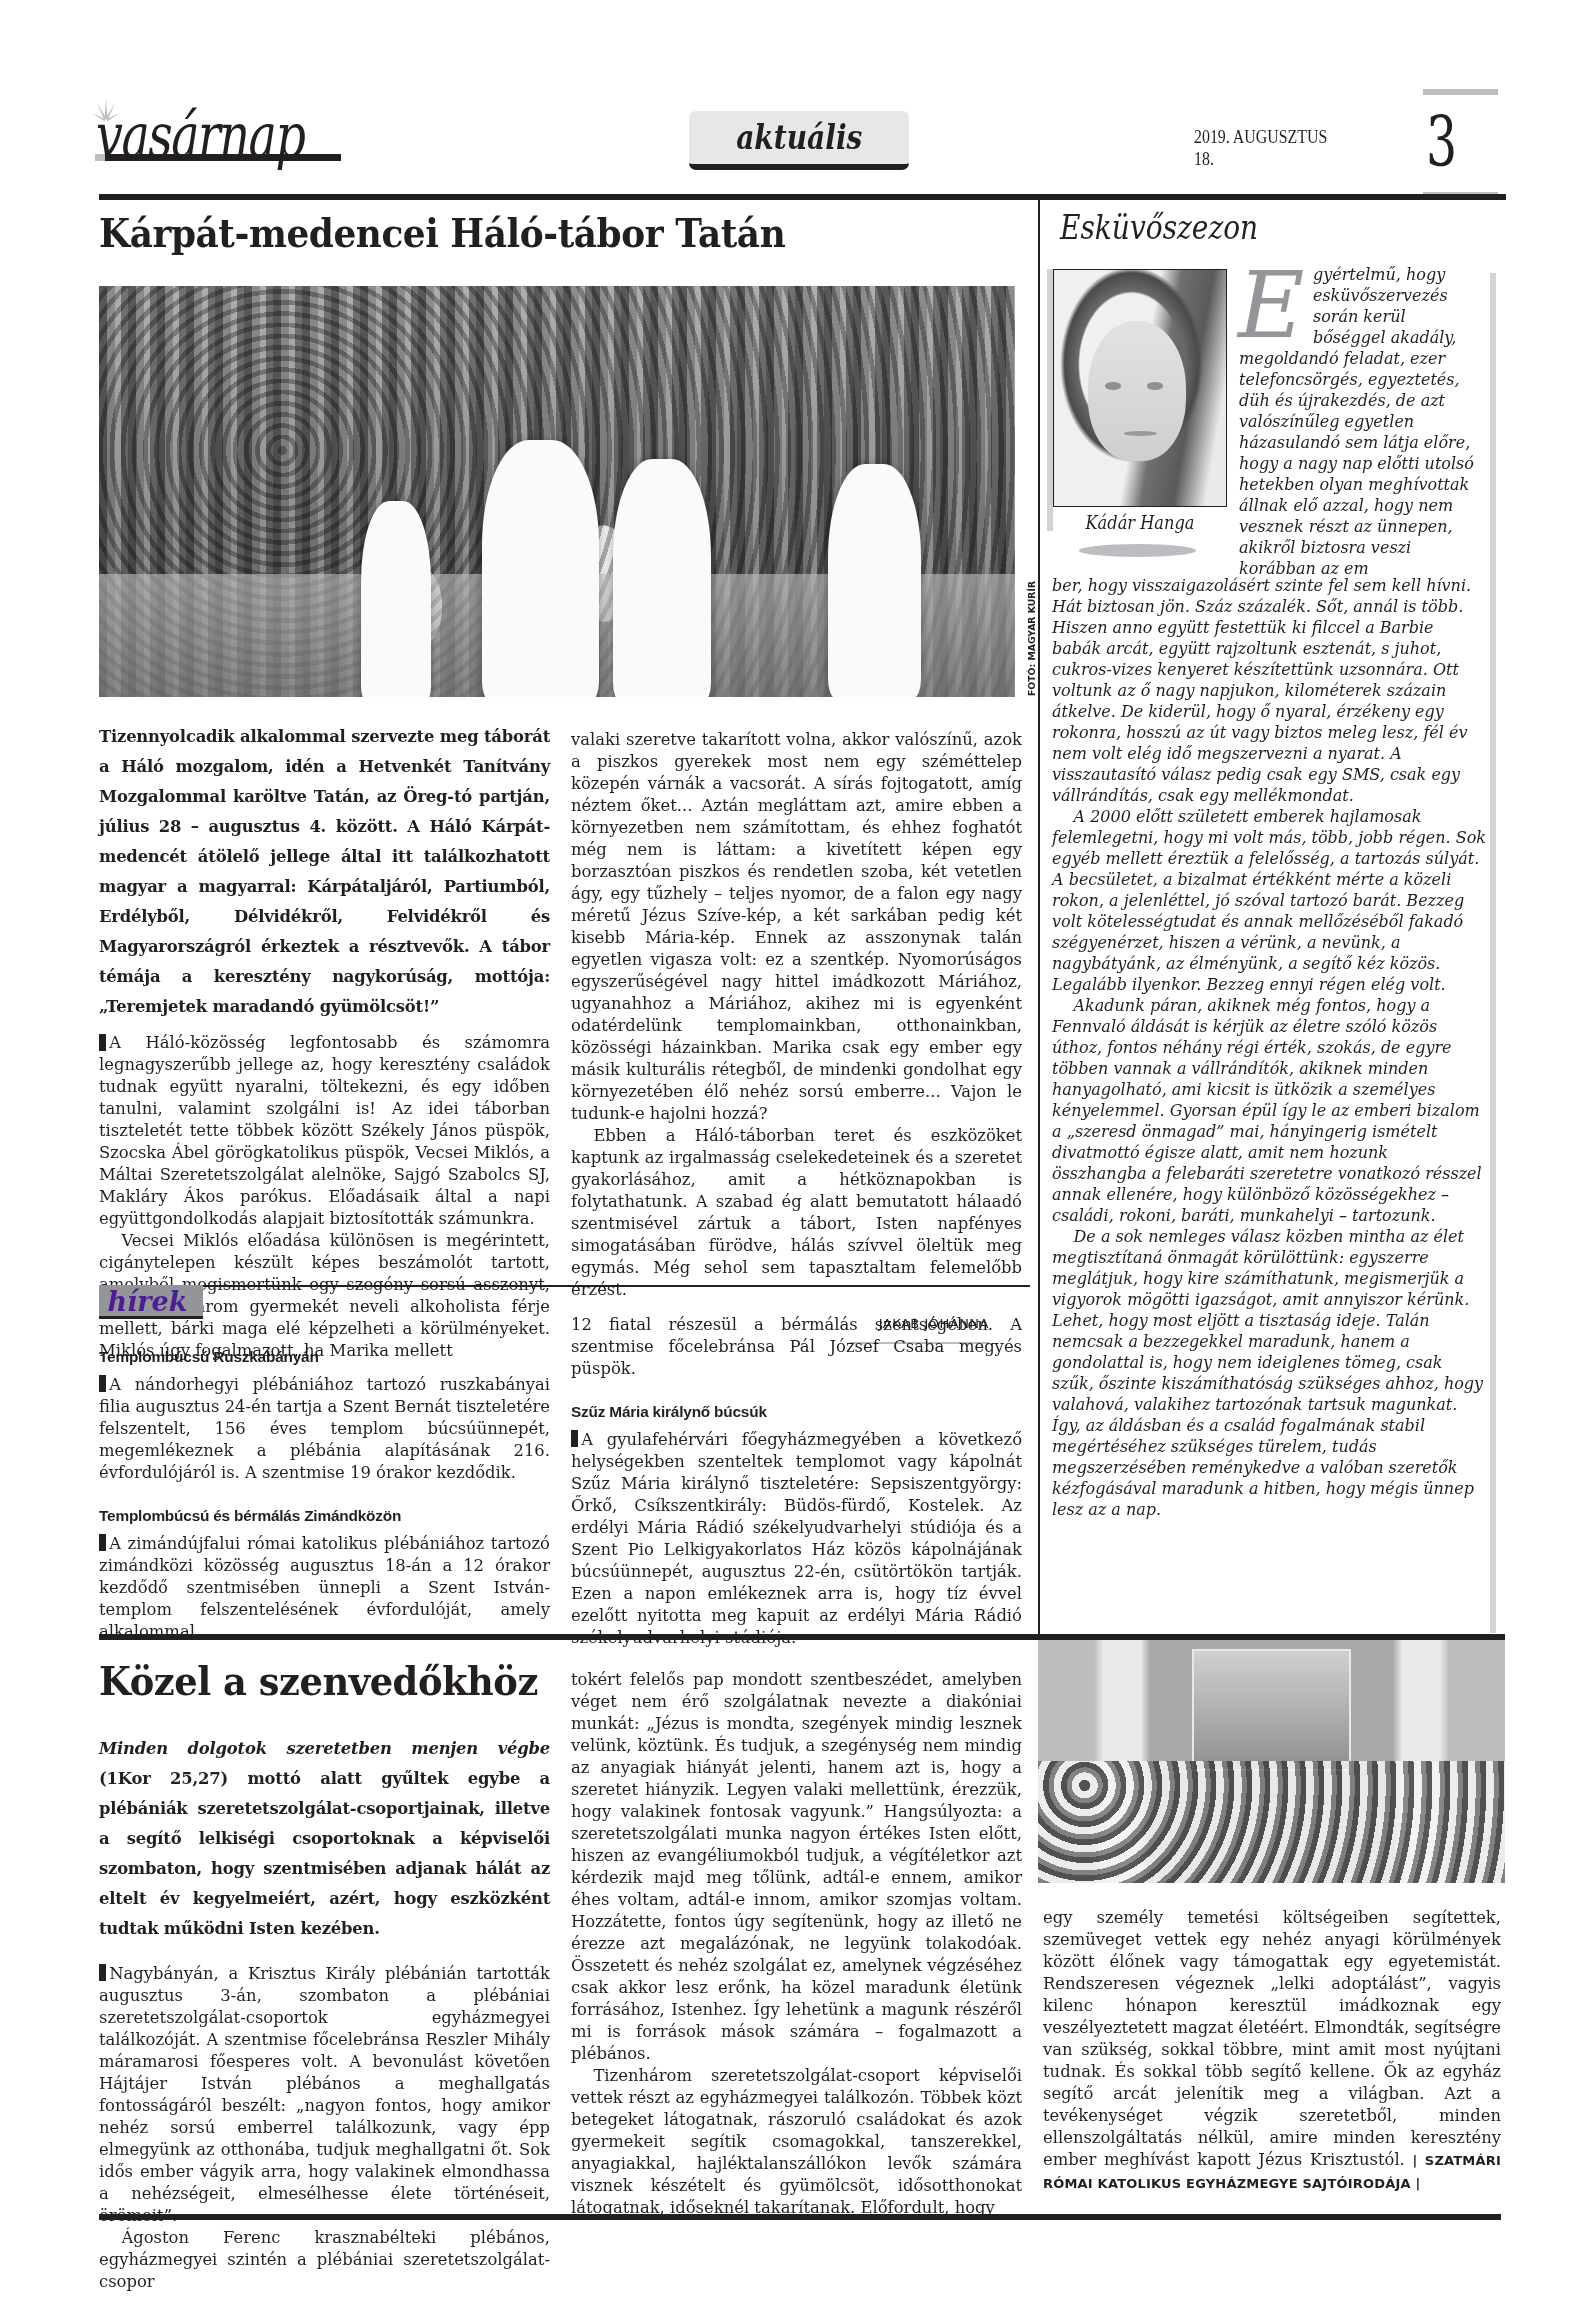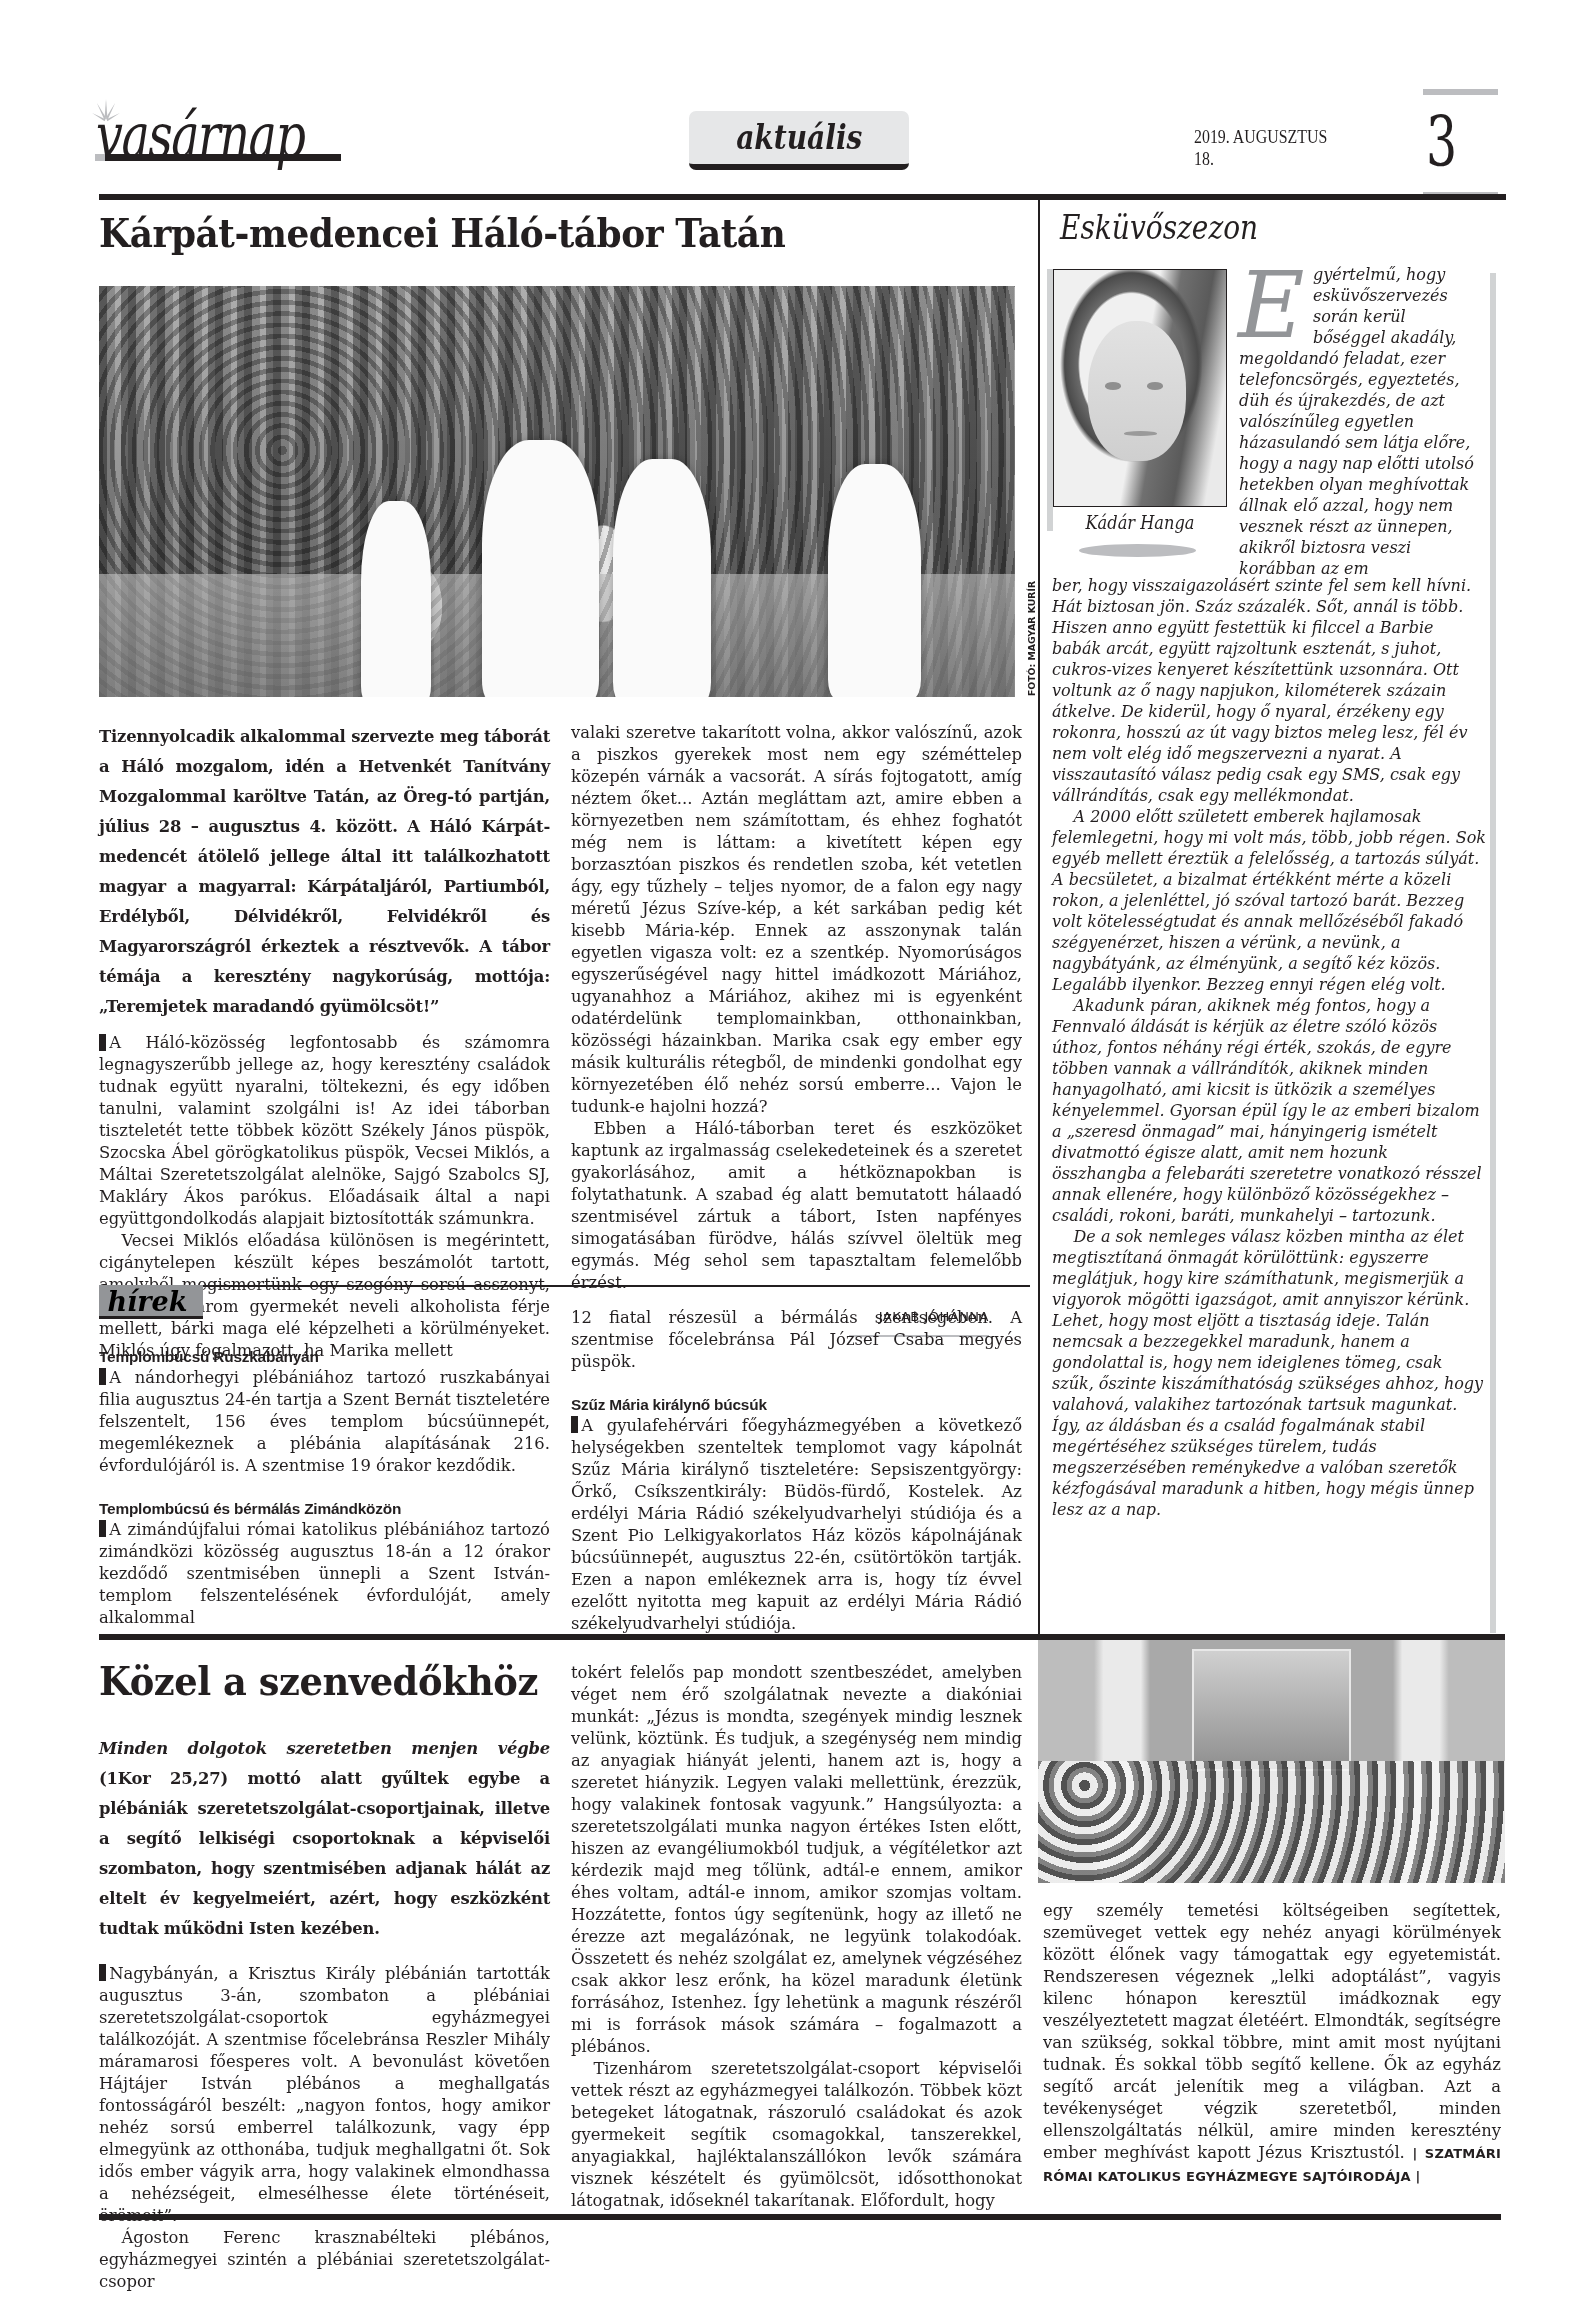--- a/index.html
+++ b/index.html
@@ -33,29 +33,29 @@
     background-blend-mode: normal, normal, normal, multiply, normal; filter: grayscale(1) contrast(1.05); }
   .photo-main .crowd { position: absolute; inset: 0; background:
       repeating-radial-gradient(circle at 20% 40%, rgba(40,40,40,.35) 0 4.7px, rgba(230,230,230,.25) 4.7px 11.2px); mix-blend-mode: multiply; }
   .photo-main .floor { position: absolute; left: 0; right: 0; bottom: 0; height: 30%; background: linear-gradient(#bdbdbd, #8e8e8e); opacity: .6; }
   .photo-main .figure { position: absolute; background: #f4f4f4; border-radius: 40% 40% 8% 8%; box-shadow: 0 0 8.4px rgba(0,0,0,.25); }
   .photo-credit { position: absolute; left: 1026px; top: 570px; width: 14px; height: 126px; }
   .photo-credit span { position: absolute; left: 0; top: 126px; transform: rotate(-90deg); transform-origin: left top; font-family: "DejaVu Sans", sans-serif; font-weight: bold; font-size: 9.3px; white-space: nowrap; color: #231f20; }
 
   .col { position: absolute; font-family: "DejaVu Serif", serif; font-size: 16.4px; line-height: 22px; text-align: justify; color: #231f20; }
   .col p { text-indent: 22.4px; }
-  .col p.noindent { text-indent: 0; }
+  .col p.noindent { text-indent: 0; margin-top: 7px; }
   .lead { font-weight: bold; font-size: 16.4px; line-height: 30px; text-indent: 0 !important; letter-spacing: -0.2px; }
   .bullet { display: inline-block; width: 6.5px; height: 17px; background: #231f20; vertical-align: -2.3px; margin-right: 3.7px; }
   .byline { text-align: right; font-family: "DejaVu Sans", sans-serif; font-size: 13px; letter-spacing: 0.5px; margin-top: 12px; margin-right: 33px; }
   .byline-rule { margin: 6.5px 33px 0 auto; width: 140px; height: 2.8px; background: #bcbdc0; }
 
   
   .news-tab { position: absolute; left: 99px; top: 1285px; width: 104px; height: 34px; background: #939598; border-bottom: 3.7px solid #231f20; }
-  .news-tab span { position: absolute; left: 8.4px; top: 0.9px; font-style: italic; font-weight: bold; font-size: 27px; color: #000000; font-family: "DejaVu Serif", serif; }
+  .news-tab span { position: absolute; left: 8.4px; top: 0.9px; font-style: italic; font-weight: bold; font-size: 27px; color: #4c1d95; font-family: "DejaVu Serif", serif; }
   .news-rule { position: absolute; left: 203px; top: 1285px; width: 827px; height: 2.3px; background: #231f20; }
   .news-title { font-family: Liberation Sans, sans-serif; font-weight: bold; font-size: 15.4px; line-height: 21px; text-align: left; letter-spacing: -0.2px; }
   .gap { height: 20.6px; }
 
   
   .col-title { position: absolute; left: 1060px; top: 208px; font-family: "DejaVu Serif", serif; font-style: italic; font-size: 33px; transform: scaleX(0.85); transform-origin: left top; color: #231f20; }
   .grey-bar { position: absolute; background: #d1d3d4; }
   .portrait { position: absolute; left: 1053px; top: 269px; width: 174px; height: 238px; border: 1.4px solid #231f20; overflow: hidden;
     background: radial-gradient(ellipse 56px 79px at 48% 48%, #d8d8d8 0 55%, #bcbcbc 56%, transparent 70%),
                 linear-gradient(100deg, #f0f0f0 0 50%, #707070 60%, #5a5a5a 75%, #eaeaea 90%); }

